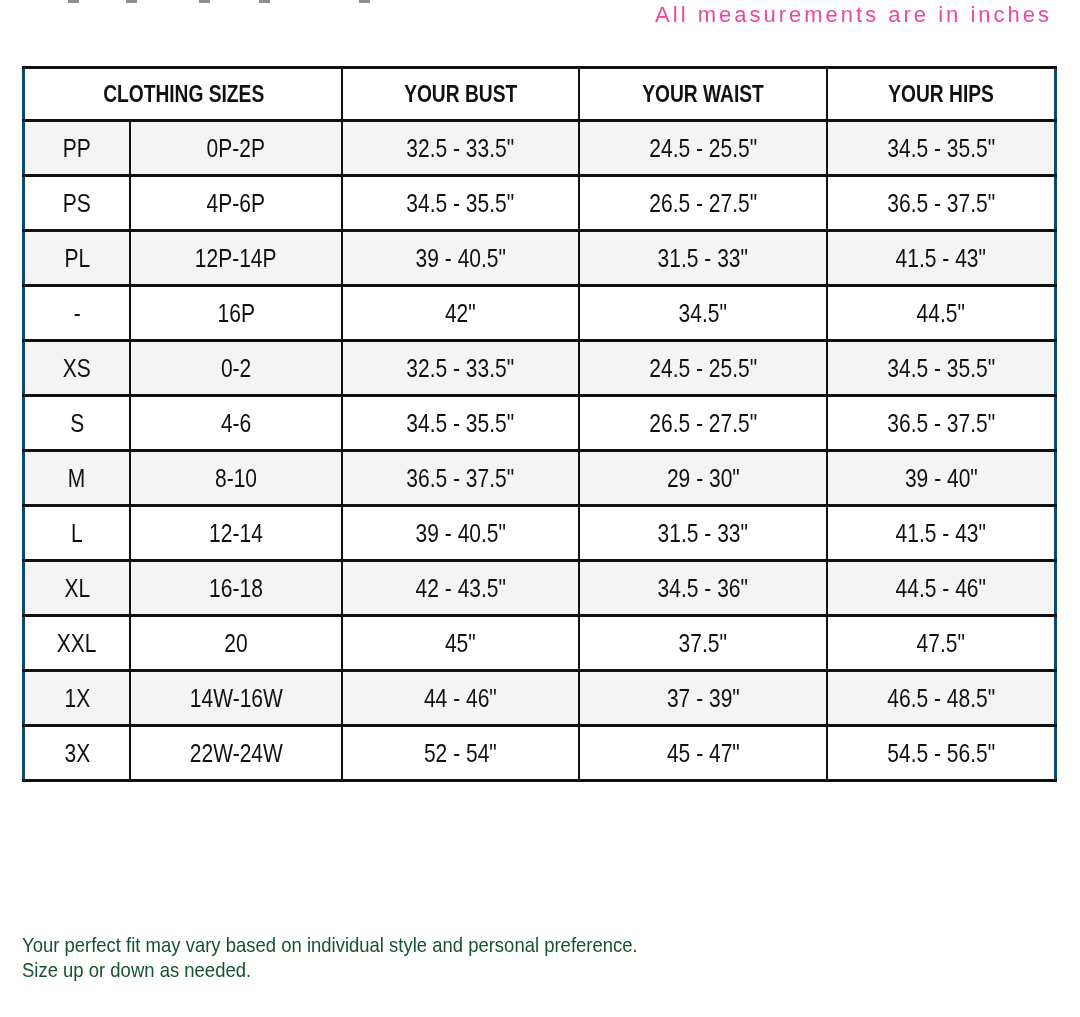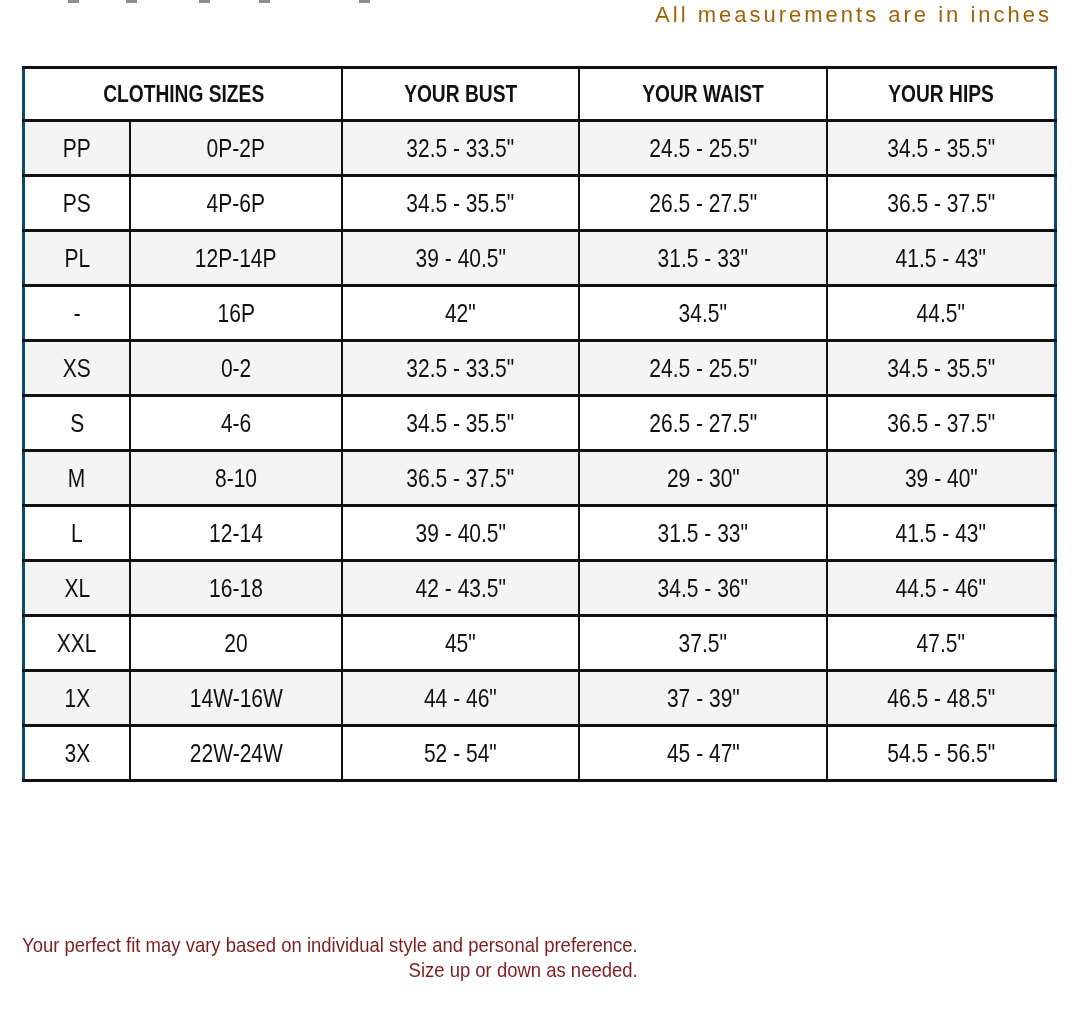--- a/index.html
+++ b/index.html
@@ -25,21 +25,21 @@
     background: #8f8f8f;
   }
 
   .top-note {
     position: absolute;
     top: 2px;
     right: 28px;
     font-size: 22px;
     letter-spacing: 3px;
     font-weight: 400;
-    color: #a16207;
+    color: #ec4899;
     white-space: nowrap;
   }
 
   table.size-table {
     position: absolute;
     left: 22px;
     top: 66px;
     width: 1035px;
     border-collapse: collapse;
     table-layout: fixed;
@@ -80,22 +80,21 @@
     font-weight: 700;
     transform: scaleX(0.80);
   }
 
   .footer-note {
     position: absolute;
     left: 22px;
     top: 932px;
     font-size: 21px;
     line-height: 25px;
-    color: #7f1d1d;
-    text-align: right;
+    color: #14532d;
   }
   .footer-note div {
     transform: scaleX(0.88);
     transform-origin: 0 50%;
     white-space: nowrap;
   }
 </style>
 </head>
 <body>
 

